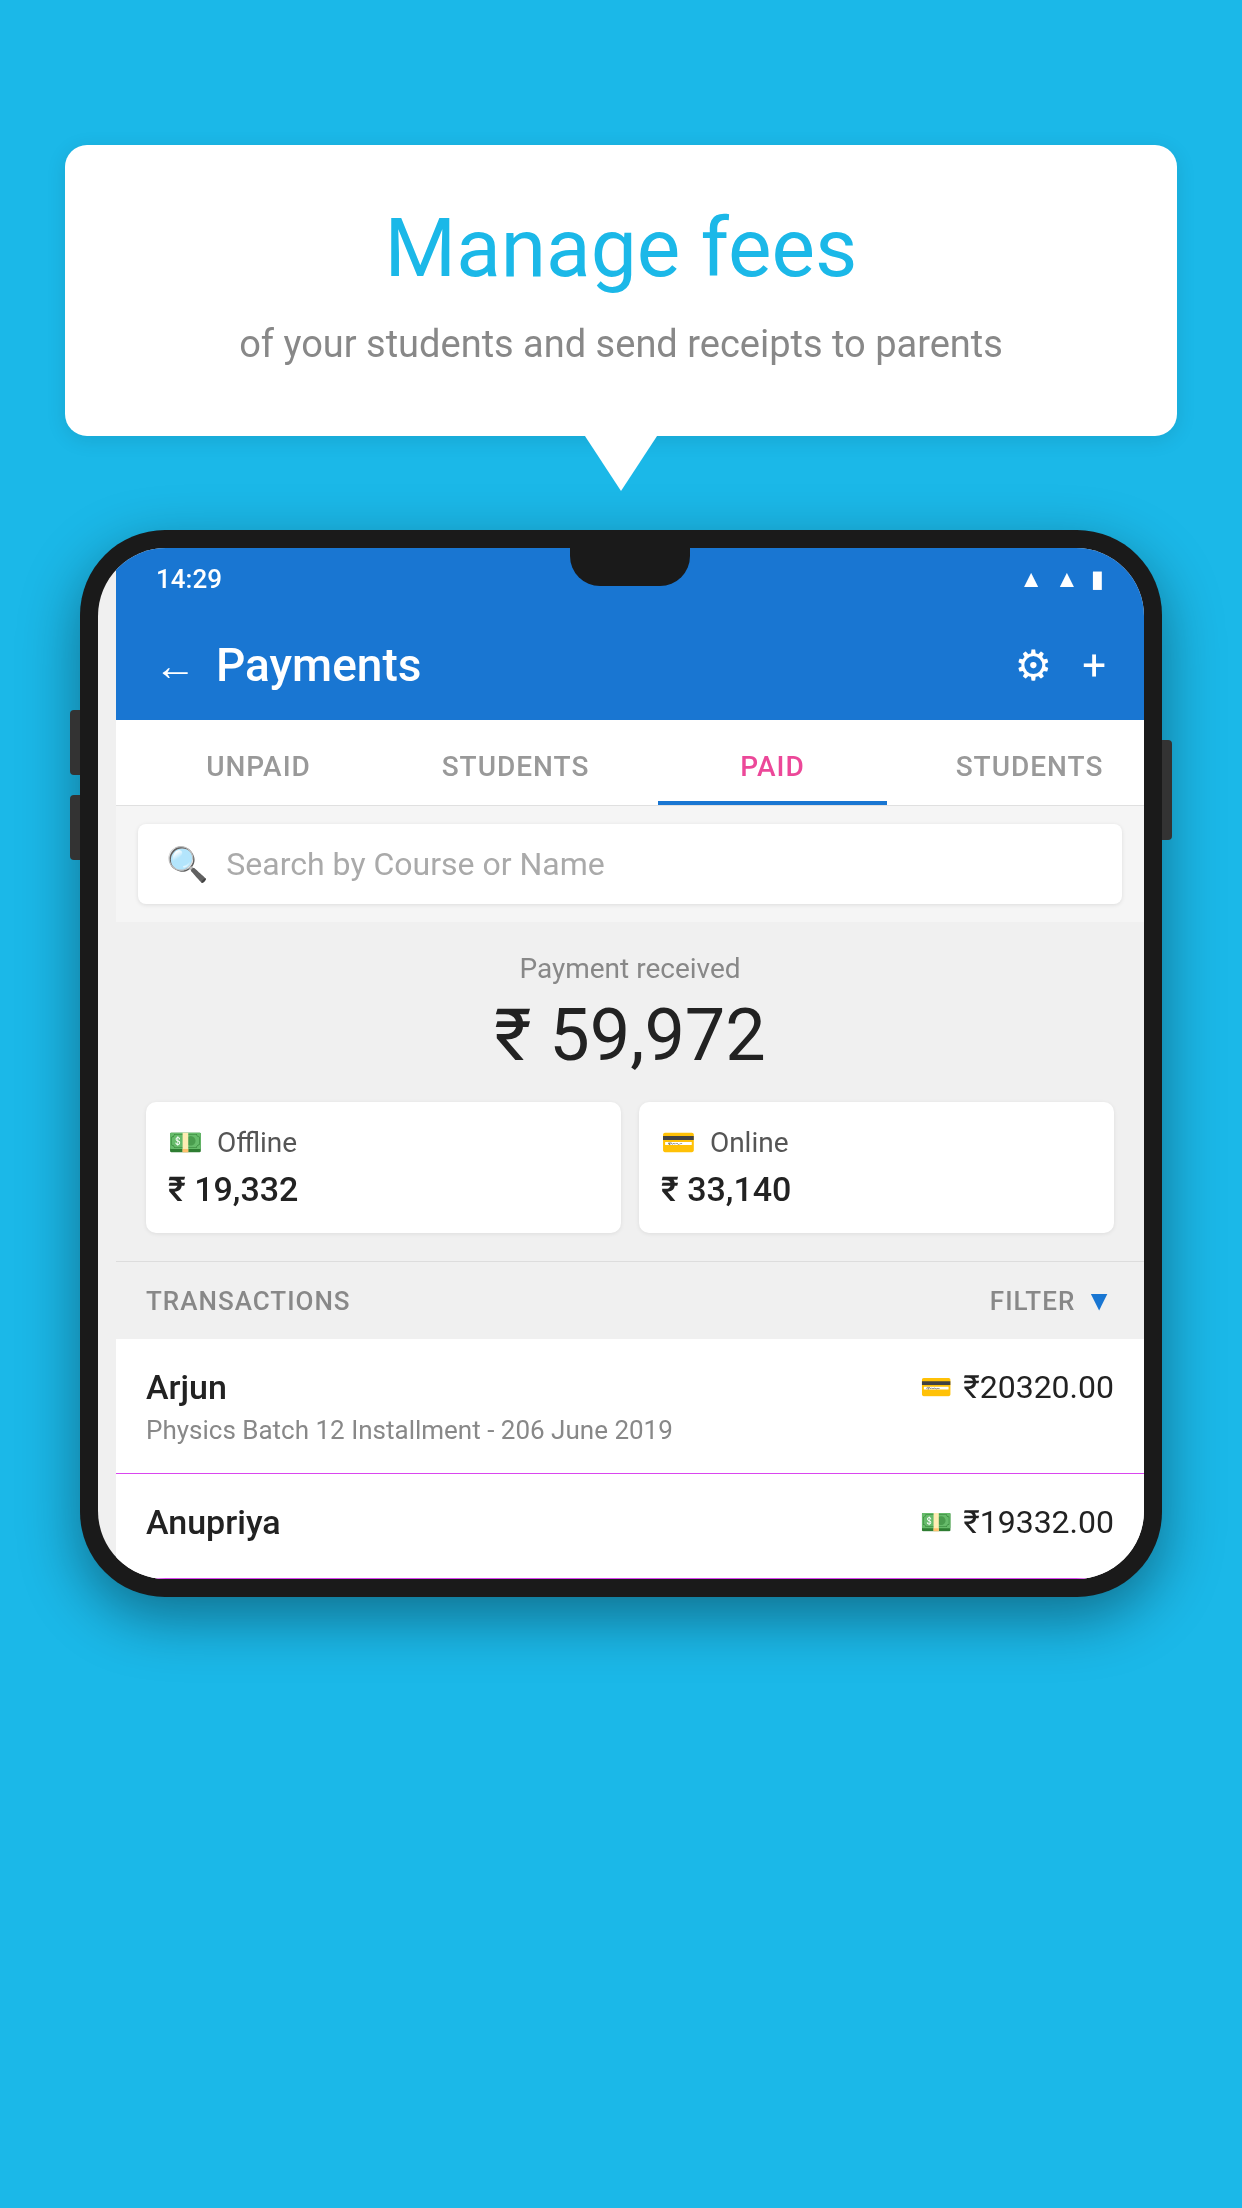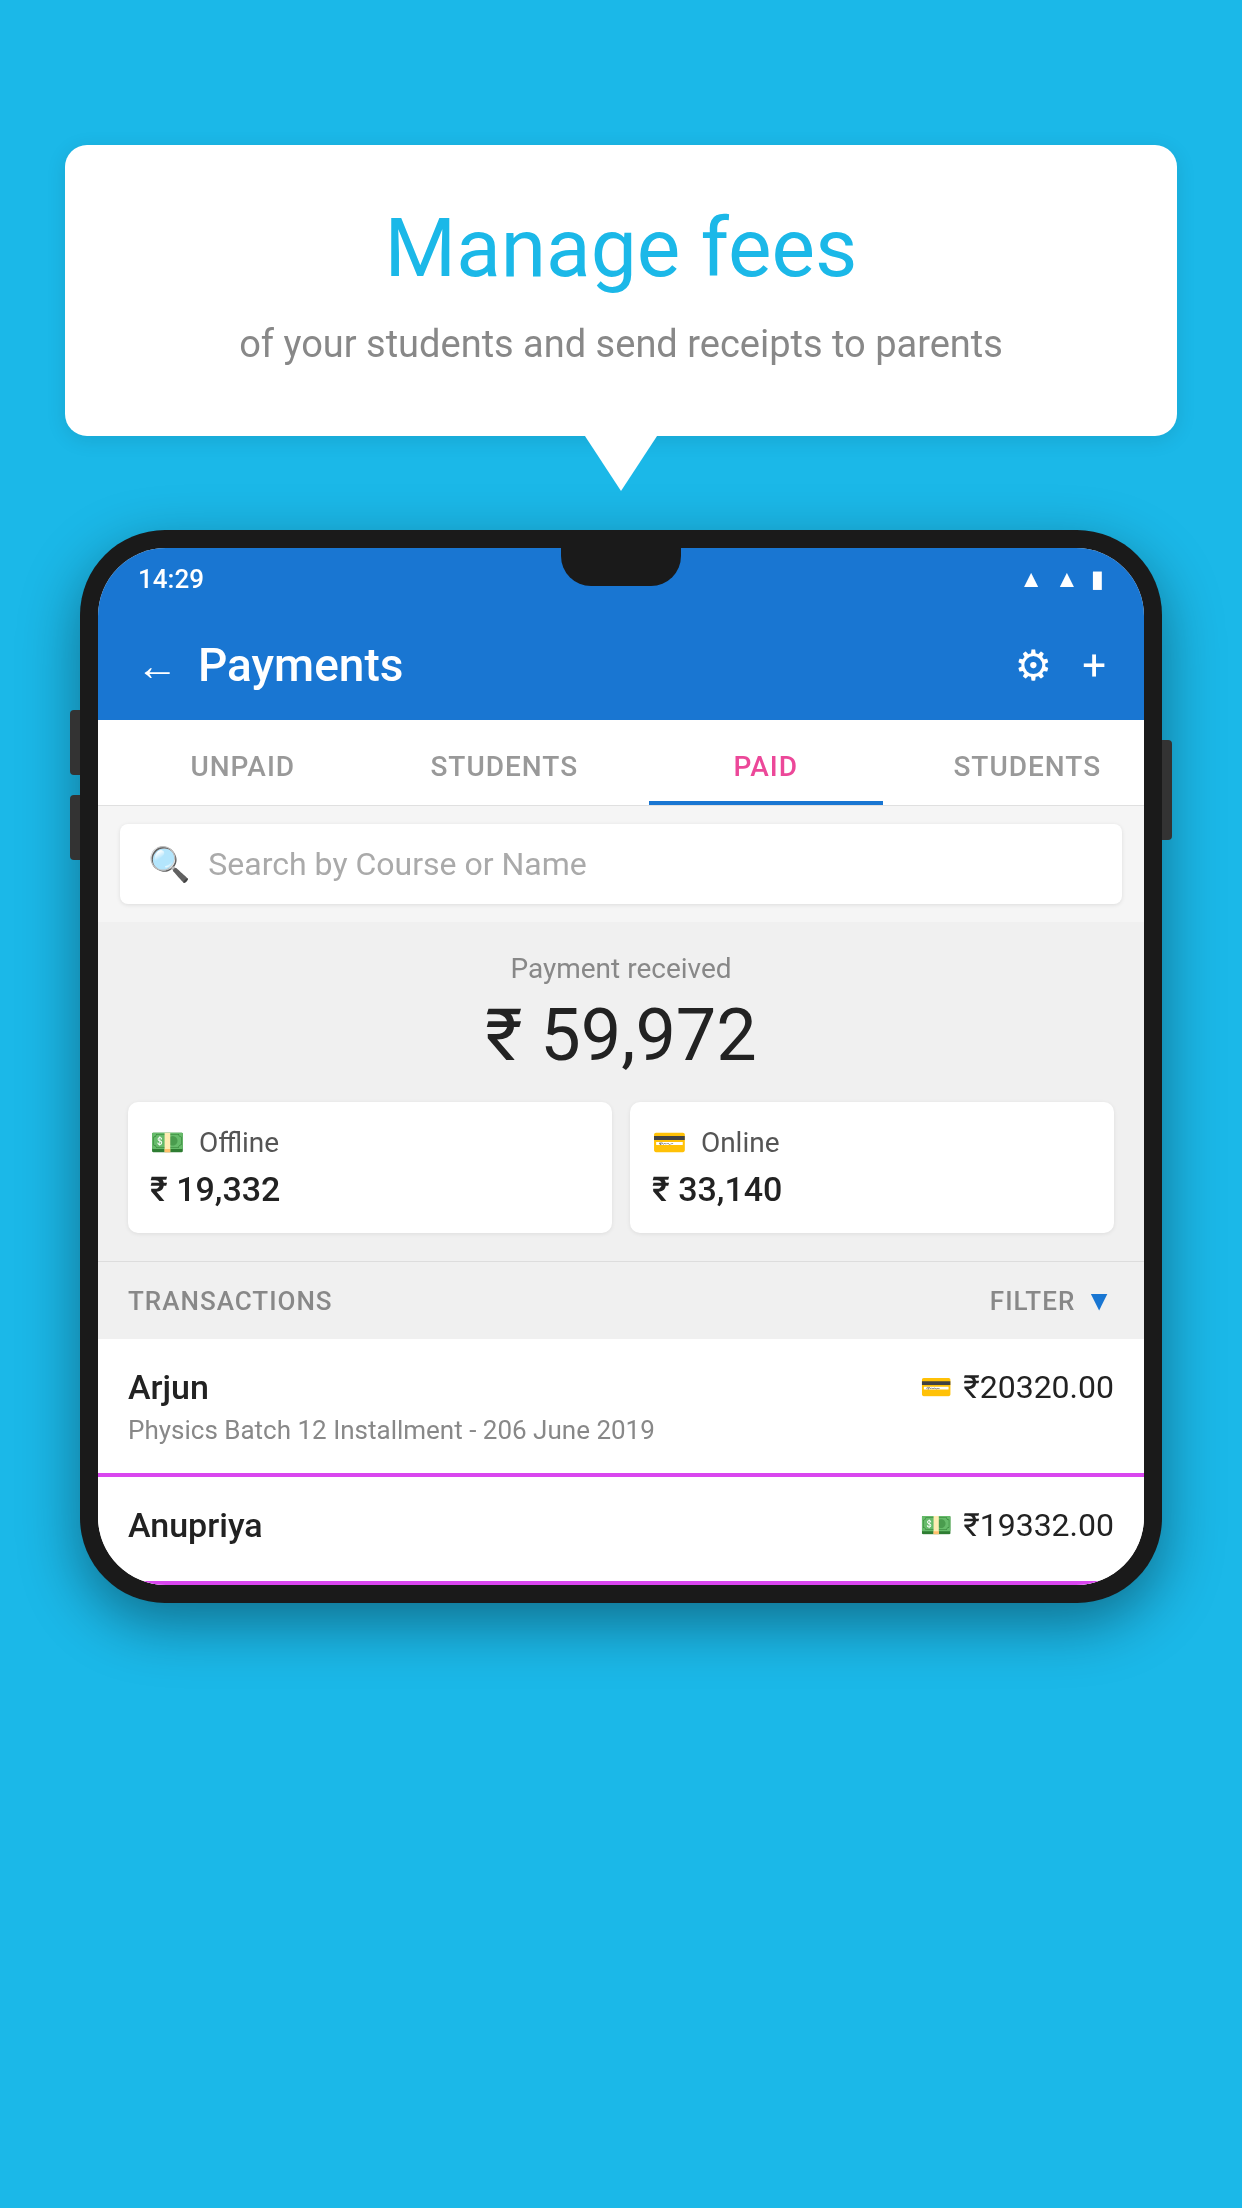--- a/index.html
+++ b/index.html
@@ -71,20 +71,21 @@
       padding: 18px;
       box-shadow: 0 20px 60px rgba(0,0,0,0.4);
       position: relative;
     }
 
     .phone-screen {
       background: #f0f0f0;
       border-radius: 68px;
       overflow: hidden;
       position: relative;
+      padding-left: 18px;
     }
 
     
     .status-bar {
       background: #1976D2;
       height: 62px;
       display: flex;
       align-items: center;
       justify-content: space-between;
       padding: 0 40px;
@@ -307,21 +308,21 @@
 
     .filter-icon {
       color: #1976D2;
       font-size: 28px;
     }
 
     
     .transaction-row {
       background: white;
       padding: 28px 30px;
-      border-bottom: 4px solid #d946ef;
+      border-bottom: 1px solid #d946ef;
     }
 
     .transaction-top {
       display: flex;
       justify-content: space-between;
       align-items: center;
       margin-bottom: 8px;
     }
 
     .transaction-name {

